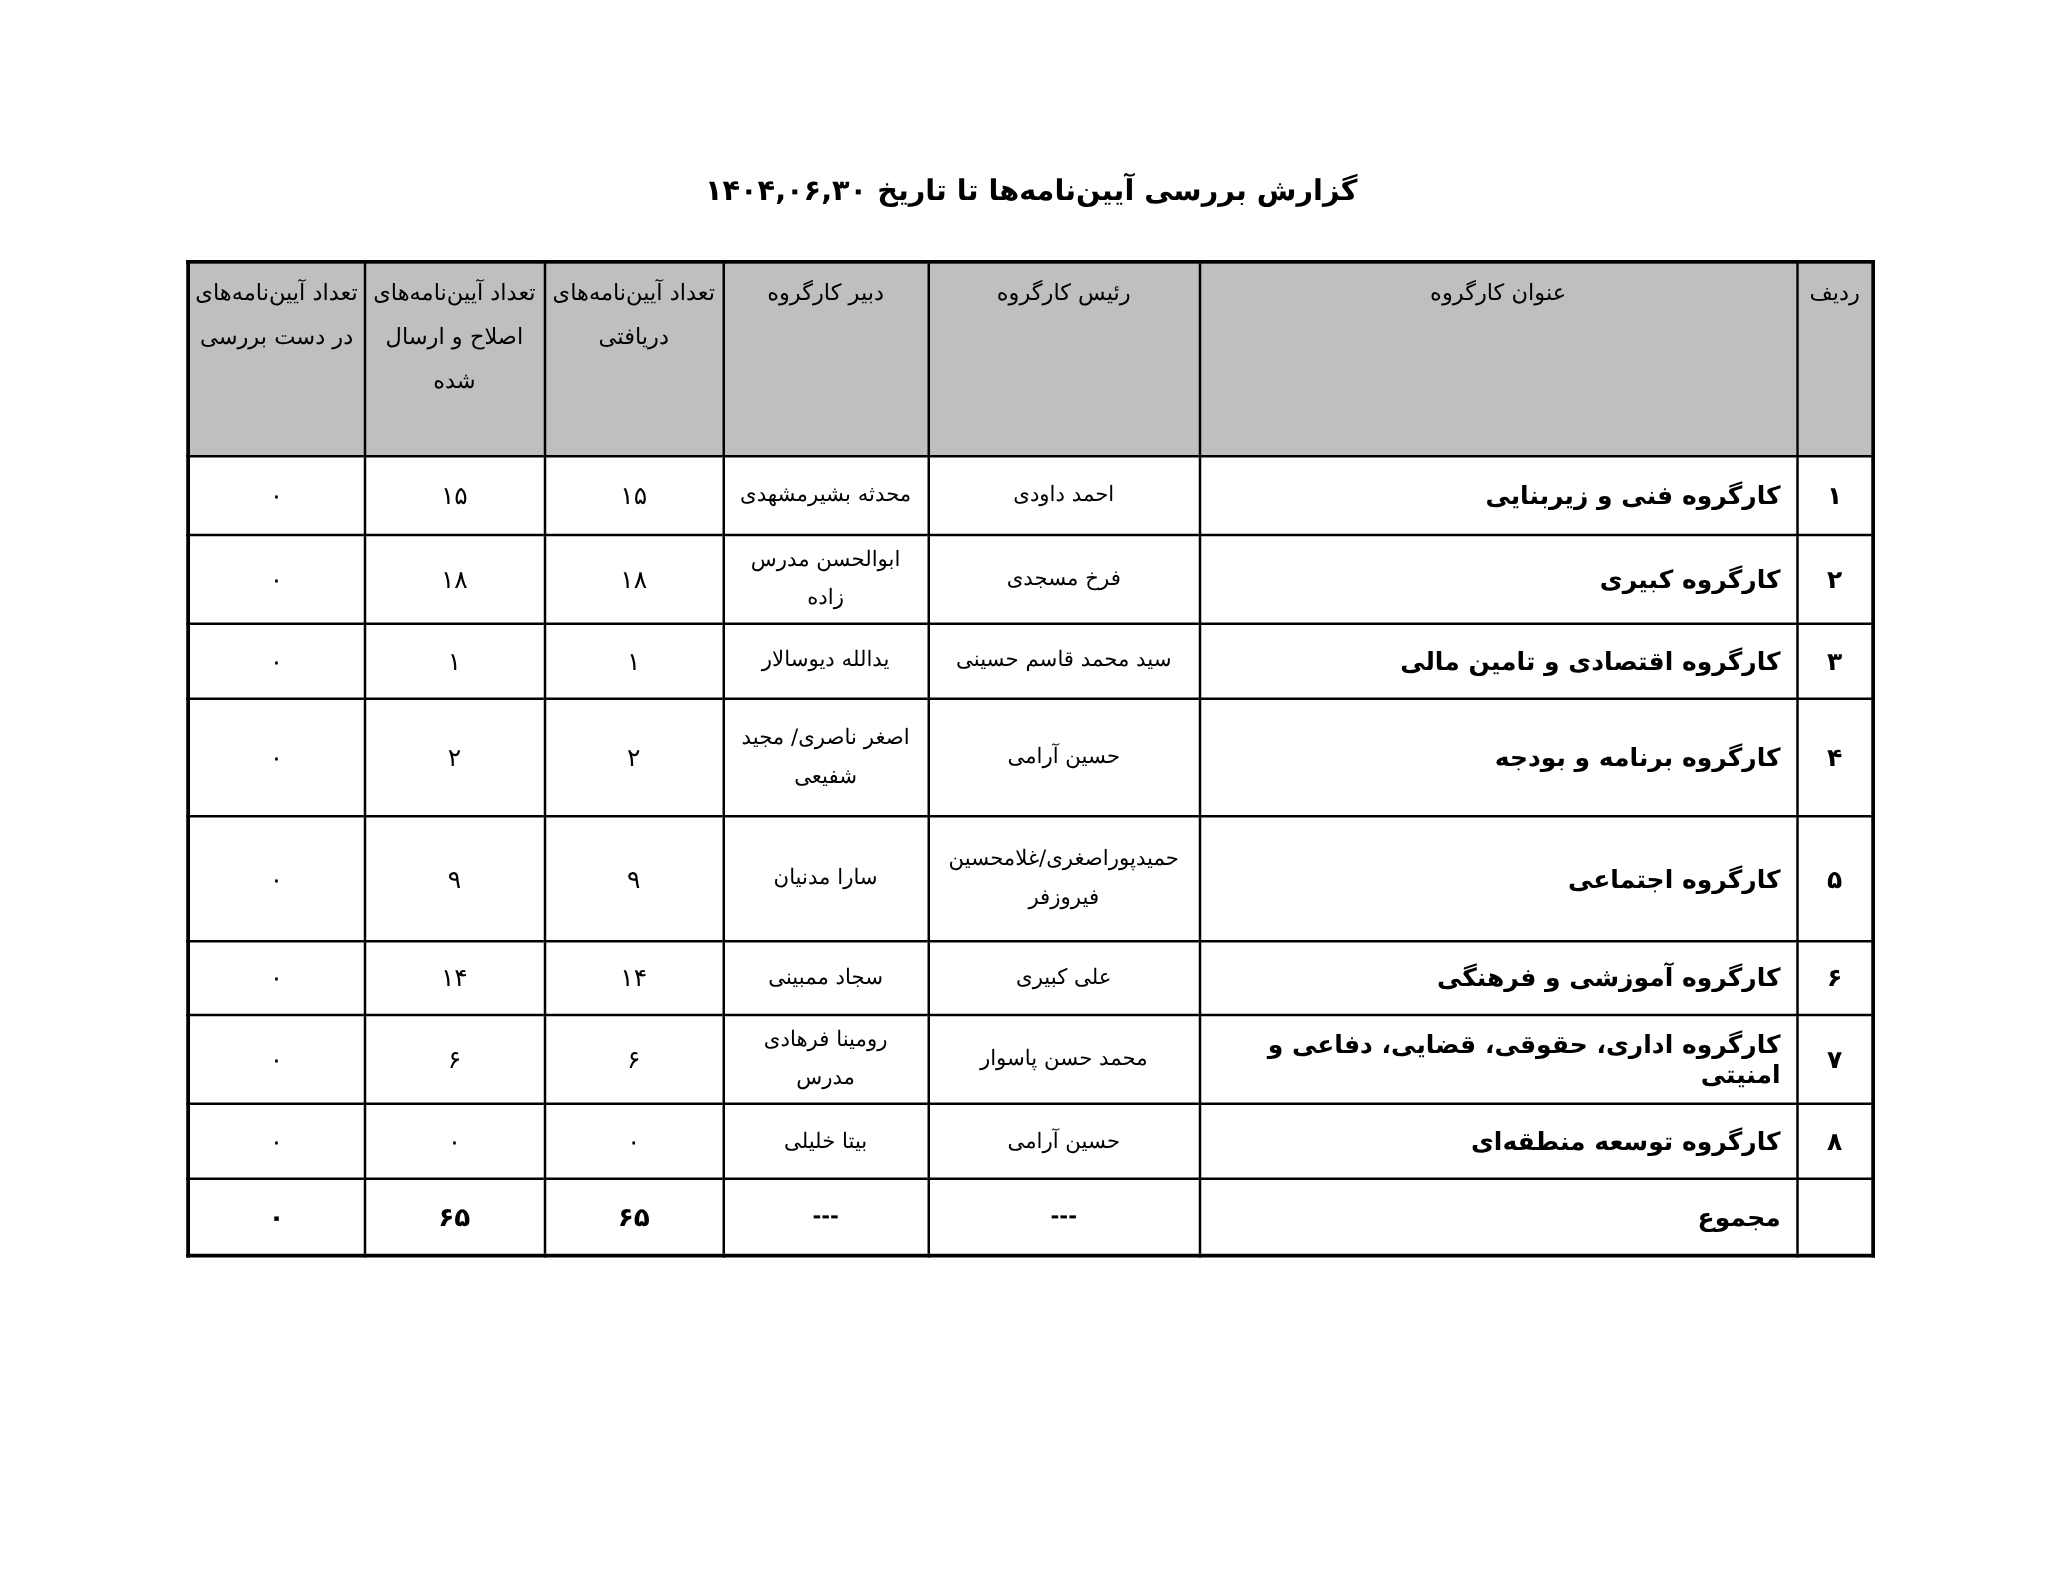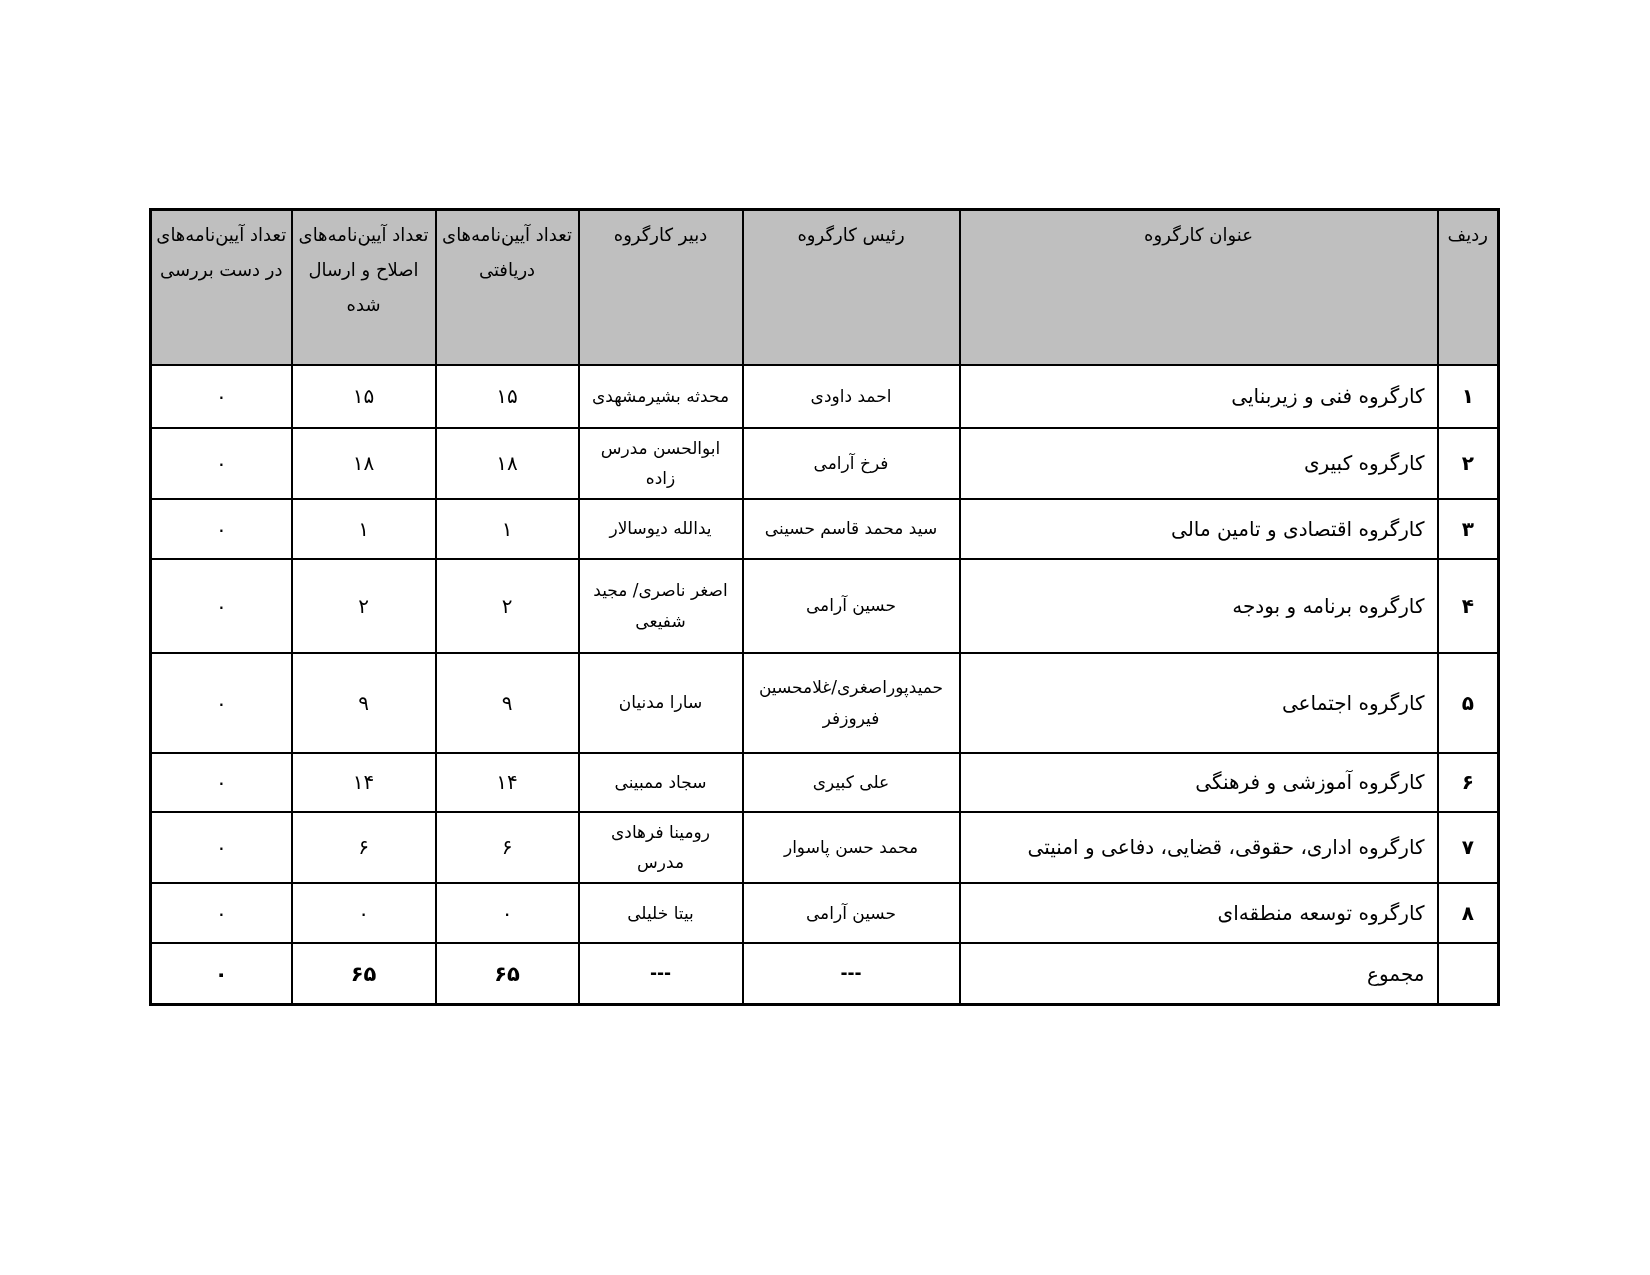--- a/index.html
+++ b/index.html
@@ -61,21 +61,21 @@
   }
   tbody td, tfoot td{
     font-size:20px;
     vertical-align:middle;
     text-align:center;
     padding:4px 6px;
   }
   td.cell-index{ font-weight:bold; font-size:20px; }
   td.cell-group{
     text-align:right;
-    font-weight:normal;
+    font-weight:bold;
     font-size:20px;
     padding-right:12px;
     padding-left:8px;
     border-radius:25px;
   }
   td.cell-head, td.cell-secretary{
     font-size:17px;
     line-height:1.8;
     margin-top:24px;
   }
@@ -90,20 +90,21 @@
   tbody tr:nth-child(8) td{ height:60px; }
   tfoot tr td{ height:62px; }
   tfoot td{ font-weight:bold; font-size:21px; }
   tfoot td.cell-group{ font-size:20px;margin-top:48px; }
 </style>
 </head>
 <body>
 
 <div class="page">
 
+  <div class="doc-title">گزارش بررسی آیین‌نامه‌ها تا تاریخ ۱۴۰۴,۰۶,۳۰</div>
 
   <table class="report">
     <colgroup>
       <col style="width:61px">
       <col style="width:478px">
       <col style="width:217px">
       <col style="width:164px">
       <col style="width:143px">
       <col style="width:144px">
       <col style="width:141px">
@@ -126,21 +127,21 @@
       <td class="cell-head">احمد داودی</td>
       <td class="cell-secretary">محدثه بشیرمشهدی</td>
       <td class="cell-received">۱۵</td>
       <td class="cell-revised">۱۵</td>
       <td class="cell-in-review">۰</td>
     </tr>
 
     <tr>
       <td class="cell-index">۲</td>
       <td class="cell-group">کارگروه کبیری</td>
-      <td class="cell-head">فرخ آرامی</td>
+      <td class="cell-head">فرخ مسجدی</td>
       <td class="cell-secretary">ابوالحسن مدرس زاده</td>
       <td class="cell-received">۱۸</td>
       <td class="cell-revised">۱۸</td>
       <td class="cell-in-review">۰</td>
     </tr>
 
     <tr>
       <td class="cell-index">۳</td>
       <td class="cell-group">کارگروه اقتصادی و تامین مالی</td>
       <td class="cell-head">سید محمد قاسم حسینی</td>

